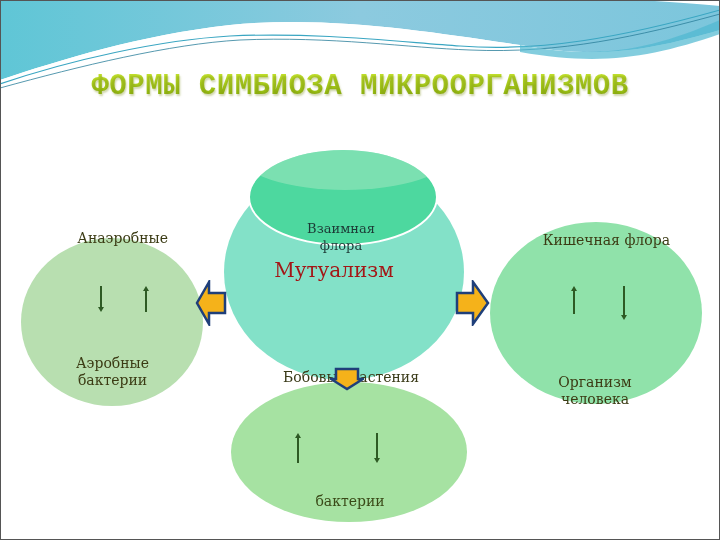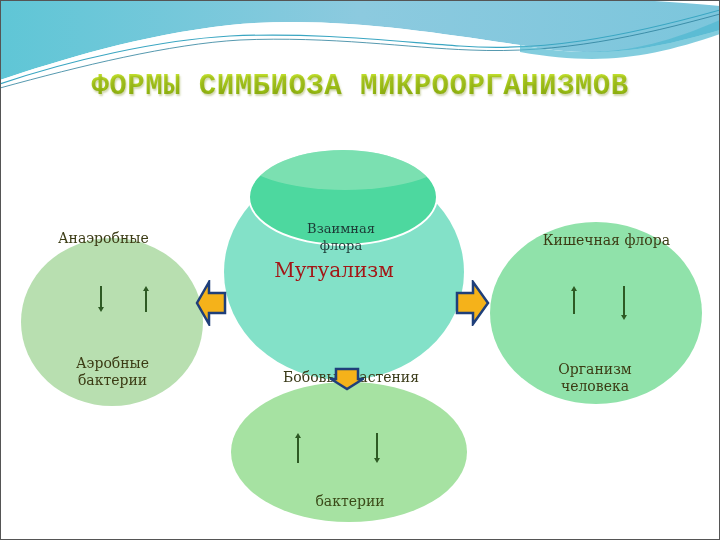--- a/index.html
+++ b/index.html
@@ -110,33 +110,33 @@
     .lbl-mutualism {
       left: 234px; top: 258px;
       width: 200px;
       color: #a31616;
       font-size: 20px;
       line-height: 24px;
     }
     .lbl-anaerobic {
       left: 58px; top: 230px;
       width: 110px;
-      text-align: left;
+      text-align: right;
     }
     .lbl-aerobic {
       left: 55px; top: 355px;
       width: 115px;
     }
     .lbl-gut {
       left: 520px; top: 232px;
       width: 150px;
       text-align: right;
     }
     .lbl-human {
-      left: 535px; top: 361px;
+      left: 535px; top: 374px;
       width: 120px;
     }
     .lbl-legume {
       left: 266px; top: 369px;
       width: 170px;
       color: #3a3a18;
     }
     .lbl-nodule {
       left: 270px; top: 493px;
       width: 160px;

